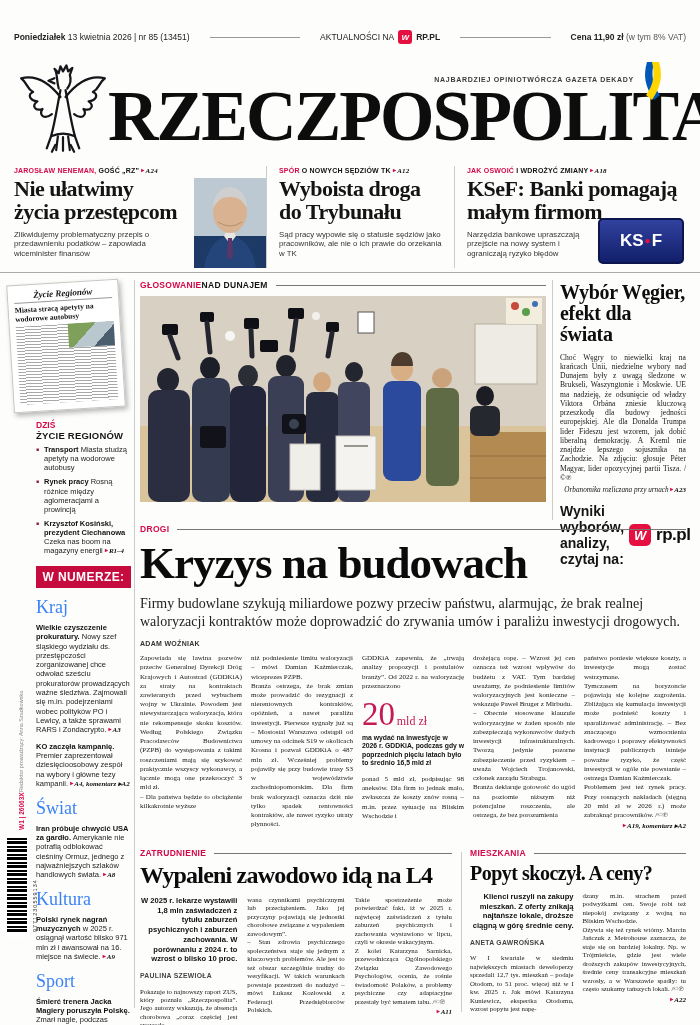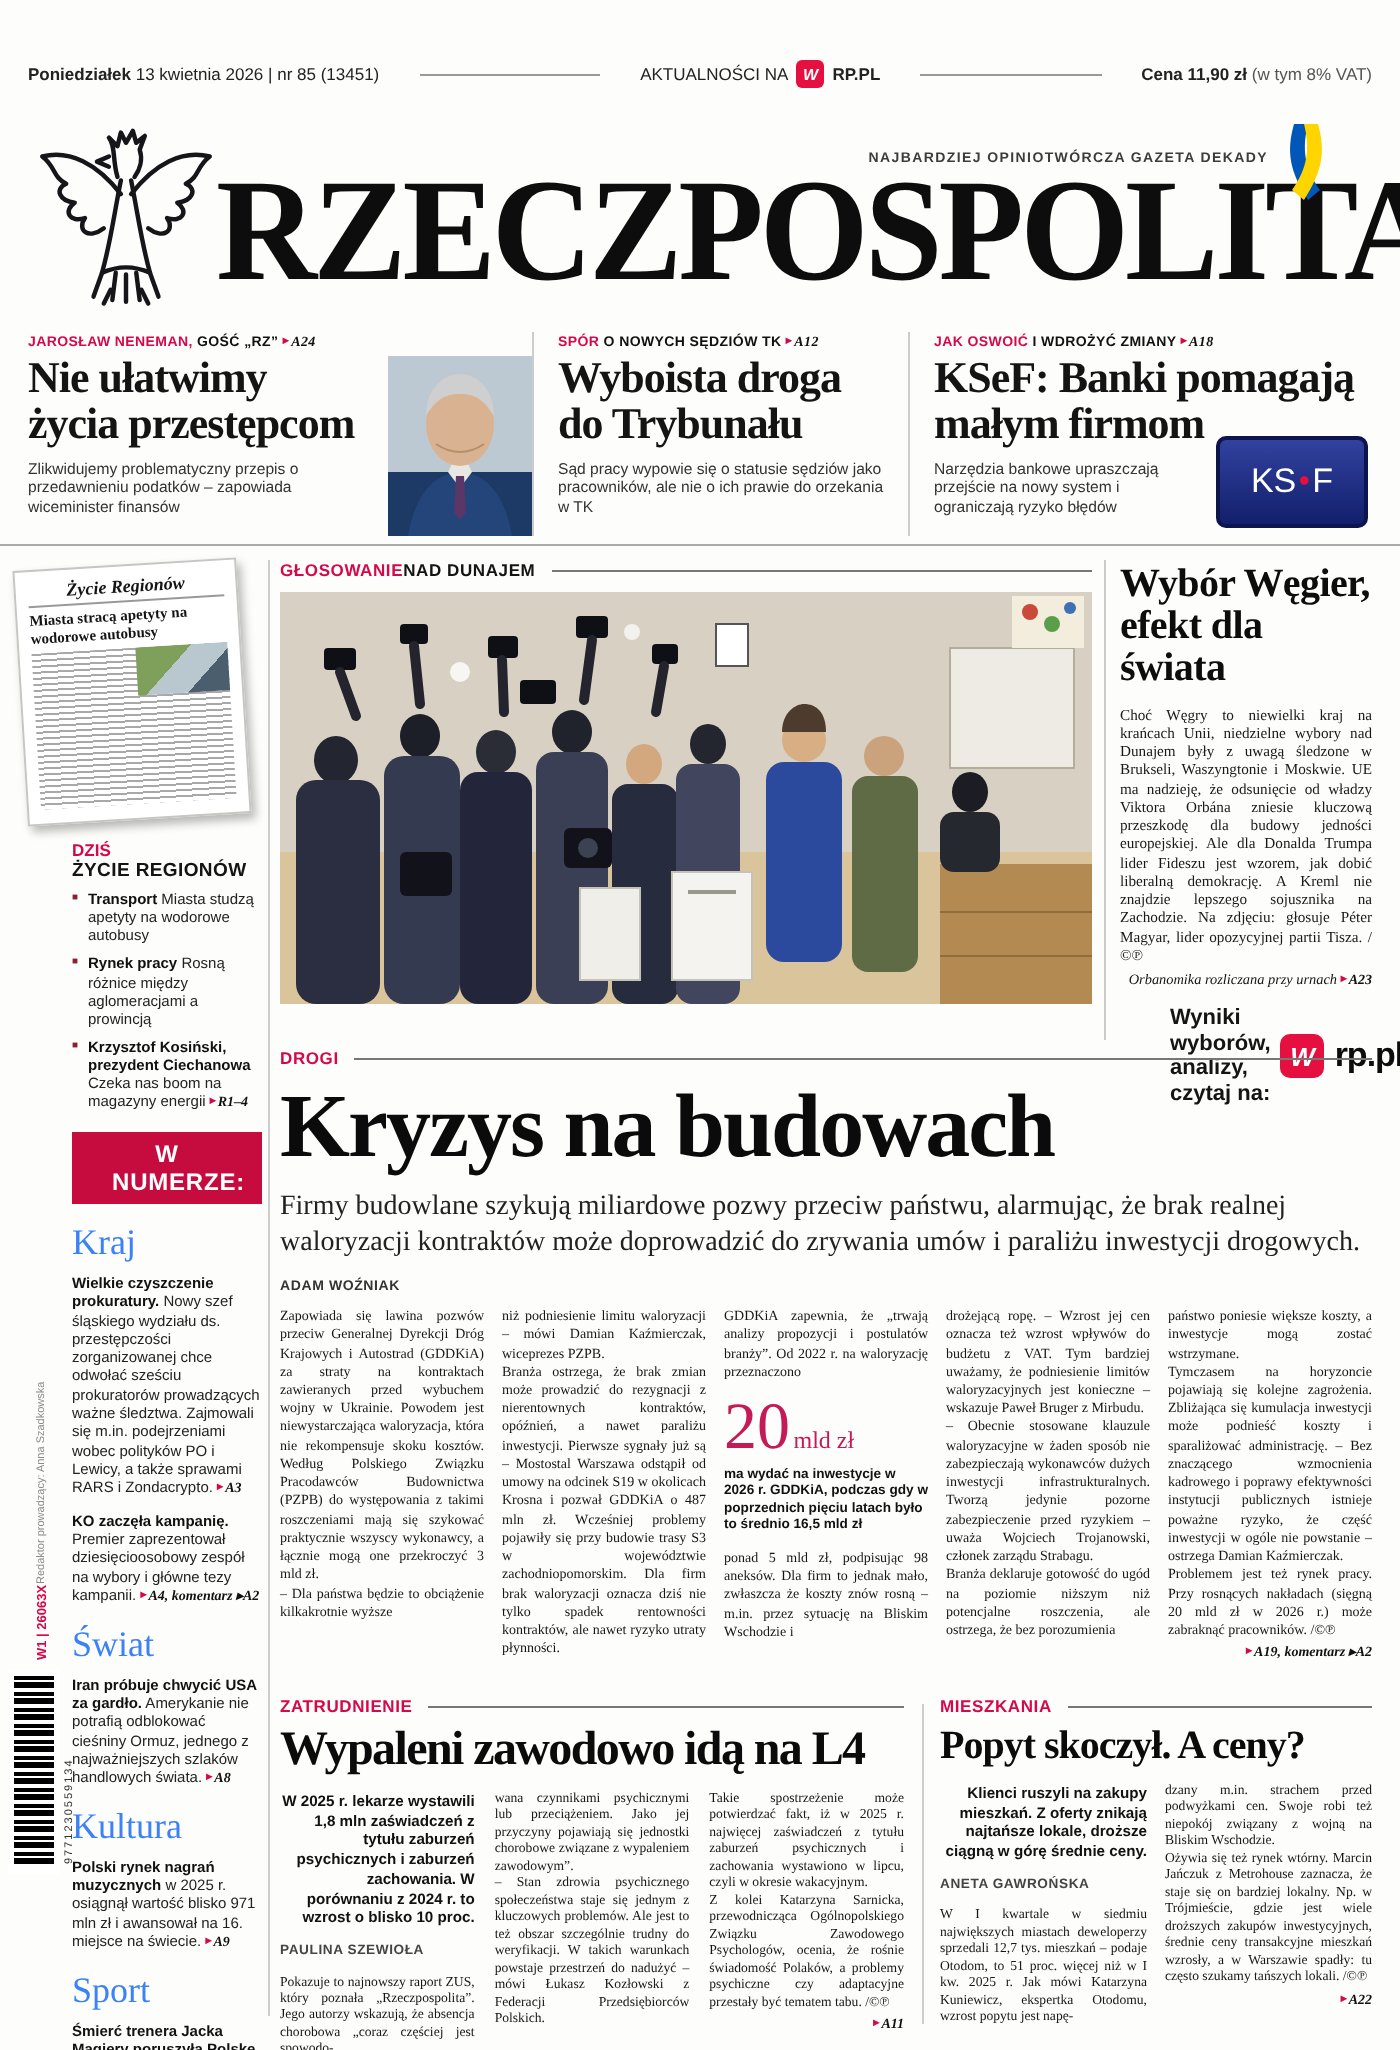--- a/index.html
+++ b/index.html
@@ -36,23 +36,23 @@
   
   .teasers{position:absolute;left:14px;top:166px;width:672px;height:102px;display:flex;}
   .t1{width:252px;padding-right:8px;position:relative;}
   .t2{width:188px;border-left:1px solid #ccc;padding-left:12px;padding-right:6px;}
   .t3{flex:1;border-left:1px solid #ccc;padding-left:12px;position:relative;}
   .kick{font-size:7px;font-weight:bold;letter-spacing:.2px;color:#111;margin-bottom:3px;}
   .th{font-size:22px;line-height:1.04;letter-spacing:-.5px;font-weight:bold;color:#141414;margin:2px 0 6px;}
   .ts{font-size:7.8px;line-height:1.25;color:#333;}
   .t1 .th,.t1 .ts{width:172px;}
   .t1photo{position:absolute;right:0;top:12px;width:72px;height:90px;overflow:hidden;}
-  .ksef-logo{position:absolute;right:2px;bottom:4px;width:76px;height:46px;border-radius:5px;
+  .ksef-logo{position:absolute;right:2px;bottom:4px;width:86px;height:46px;border-radius:5px;
              background:linear-gradient(180deg,#31429f,#121f6b);border:2px solid #0d154d;
-             display:flex;align-items:center;justify-content:center;gap:1px;color:#fff;font-weight:normal;font-size:17px;}
+             display:flex;align-items:center;justify-content:center;gap:1px;color:#fff;font-weight:bold;font-size:17px;}
   .ksef-dot{color:#e5103f;font-size:10px;line-height:1;}
 
   .mainrule{position:absolute;left:0;right:0;top:272px;border-top:1px solid #aaa;}
   .vr1{position:absolute;left:134px;top:280px;height:728px;border-left:1px solid #ccc;}
   .vr2{position:absolute;left:552px;top:280px;height:240px;border-left:1px solid #ccc;}
   .vr3{position:absolute;left:461px;top:852px;height:160px;border-left:1px solid #ccc;}
 
   
   .thumb{position:absolute;left:10px;top:282px;width:112px;height:128px;background:#fff;
          border:1px solid #c6c6c2;box-shadow:2px 3px 5px rgba(0,0,0,.28);transform:rotate(-3.5deg);
@@ -65,39 +65,39 @@
   .thumb-lines{height:78px;background:repeating-linear-gradient(180deg,#a8a8a8 0 1px,transparent 1px 3px);}
 
   
   .rail{position:absolute;left:36px;top:420px;width:95px;}
   .dzis-label{color:var(--accent);font-weight:bold;font-size:8.5px;}
   .dzis-title{font-weight:bold;font-size:9.5px;margin-bottom:4px;letter-spacing:.2px;}
   .bitem{position:relative;font-size:7.5px;line-height:1.22;margin-bottom:5px;padding-left:8px;color:#222;}
   .bitem::before{content:"■";position:absolute;left:0;top:1px;font-size:5px;color:#8d1f35;}
   .bitem b{color:#111;}
   .wnum{background:var(--crimson);color:#fff;font-weight:bold;font-size:12px;letter-spacing:.4px;
-        padding:4px 20px;margin:10px 0 4px;text-align:center;}
+        padding:4px 6px;margin:10px 0 4px;text-align:center;}
   .rsec-title{font-family:"Liberation Serif",serif;font-size:18px;font-weight:normal;color:#3b82f6;margin:9px 0 5px;}
   .rpar{font-size:7.5px;line-height:1.24;color:#222;margin-bottom:7px;}
   .rpar b{color:#111;}
 
   
   .photosec{position:absolute;left:140px;top:280px;width:406px;}
   .seclabel{display:flex;align-items:center;font-size:8.5px;font-weight:bold;letter-spacing:.3px;}
   .seclabel .rule{flex:1;border-top:1px solid #777;margin-left:8px;}
   .photo{margin-top:6px;width:406px;height:206px;position:relative;background:#cfc8bb;overflow:hidden;}
 
   
   .hung{position:absolute;left:560px;top:282px;width:126px;}
   .hung-h{font-family:"Liberation Serif",serif;font-weight:bold;font-size:20px;line-height:1.06;
           letter-spacing:-.3px;margin-bottom:7px;color:#0d0d0d;}
   .hung-body{font-family:"Liberation Serif",serif;font-size:7.6px;line-height:1.22;text-align:justify;color:#181818;}
   .hung-refline{font-family:"Liberation Serif",serif;font-style:italic;font-size:7.2px;text-align:right;margin-top:3px;}
   .hung-foot{display:flex;align-items:center;gap:5px;margin-top:9px;}
-  .hung-foot .txt{font-weight:bold;font-size:11px;line-height:1.15;margin-left:25px;}
+  .hung-foot .txt{font-weight:bold;font-size:14px;line-height:1.15;}
   .badge{flex:0 0 auto;width:22px;height:22px;background:#e5103f;border-radius:5px;display:flex;
          align-items:center;justify-content:center;color:#fff;font-weight:bold;font-size:13px;font-style:italic;}
   .brand{font-weight:bold;font-size:17px;letter-spacing:-.5px;color:#0d0d0d;}
 
   
   .drogi{position:absolute;left:140px;top:524px;width:546px;}
   .drogi-h{font-family:"Liberation Serif",serif;font-weight:bold;font-size:45px;letter-spacing:-1px;
            line-height:1.05;color:#0b0b0b;margin:6px 0 8px;}
   .lede{font-family:"Liberation Serif",serif;font-size:14px;line-height:1.28;color:#222;margin-bottom:9px;}
   .byline{font-size:7px;font-weight:bold;letter-spacing:.3px;color:#333;margin-bottom:7px;}

